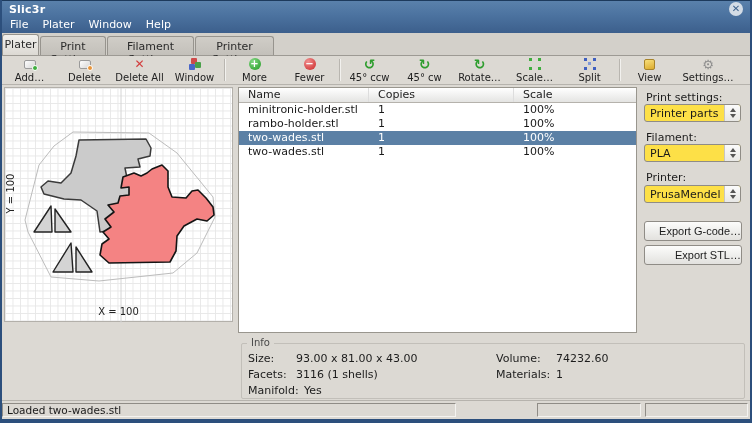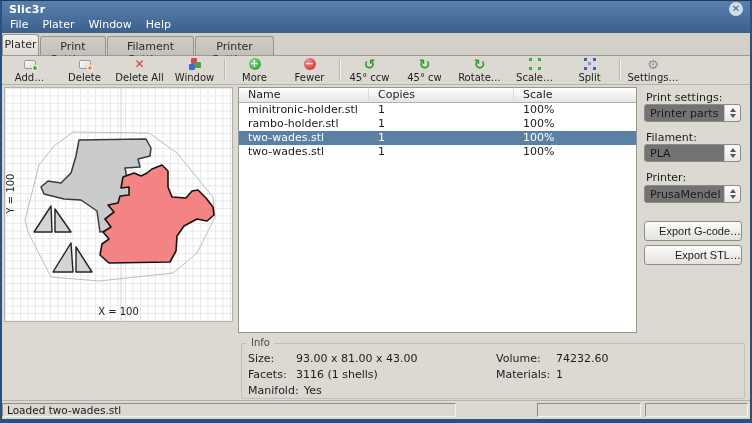--- a/index.html
+++ b/index.html
@@ -70,21 +70,21 @@
   #objtable{position:absolute;left:238px;top:87px;width:399px;height:246px;background:#fff;
     border:1px solid #99968e;}
   .thead{display:flex;height:15px;background:linear-gradient(#ffffff,#e4e4e2);border-bottom:1px solid #b5b2ac;}
   .th{font-size:11px;color:#222;padding:0 0 0 9px;line-height:14px;border-right:1px solid #dddddd;}
   .col-name{width:130px;} .col-copies{width:145px;} .col-scale{flex:1;border-right:none;}
   .trow{display:flex;height:14px;line-height:14px;font-size:11px;color:#1a1a1a;}
   .trow .td{padding-left:9px;overflow:hidden;white-space:nowrap;}
   .trow.selected{background:#5b80a5;color:#fff;}
   
   .side-label{position:absolute;left:646px;font-size:11px;color:#1c1c1c;}
-  .combo{position:absolute;left:644px;width:97px;height:18px;background:#737373;border:1px solid #8f8c86;
+  .combo{position:absolute;left:644px;width:97px;height:18px;background:#fde047;border:1px solid #8f8c86;
     border-radius:3px;display:flex;align-items:center;overflow:hidden;}
   .combo .val{flex:1;padding-left:5px;font-size:11px;white-space:nowrap;overflow:hidden;}
   .combo .spin{width:16px;height:100%;border-left:1px solid #c9c6c0;display:flex;flex-direction:column;
     align-items:center;justify-content:center;gap:2px;background:linear-gradient(#fbfbfb,#e8e8e6);}
   .spin i{width:0;height:0;border-left:3px solid transparent;border-right:3px solid transparent;}
   .spin .up{border-bottom:4px solid #555;} .spin .dn{border-top:4px solid #555;}
   .side-btn{position:absolute;left:644px;width:98px;height:20px;border:1px solid #8f8c86;border-radius:3px;
     background:linear-gradient(#fcfcfb,#e2e1de);font-size:11px;text-align:right;padding:0 0 0 6px;
     line-height:18px;color:#1c1c1c;white-space:nowrap;overflow:hidden;}
   
@@ -197,20 +197,26 @@
             <i class="p-tl"></i>
             <i class="p-tr"></i>
             <i class="p-c"></i>
             <i class="p-bl"></i>
             <i class="p-br"></i>
           </span>
         </span>
       <span class="tb-label">Split</span>
     </div>
     <div class="tb-sep"></div>
+    <div class="tb-item">
+      <span class="tb-ico">
+          <span class="i-view"></span>
+        </span>
+      <span class="tb-label">View</span>
+    </div>
     <div class="tb-item" style="width:62px;">
       <span class="tb-ico i-gear">⚙</span>
       <span class="tb-label">Settings…</span>
     </div>
   </div>
 
   <div id="plate">
     <svg width="229" height="235" viewBox="0 0 229 235">
       <line x1="116" y1="0" x2="116" y2="235" stroke="#d4d4d4" stroke-width="1"></line>
       <path d="M68,44 L144,45 L172,65 L208,109 L210,129 L192,165 L168,185 L94,193 L46,189 L23,144 L20,132 L34,77 L49,58 Z" fill="none" stroke="#bcbcbc" stroke-width="1" stroke-linejoin="round"></path>

